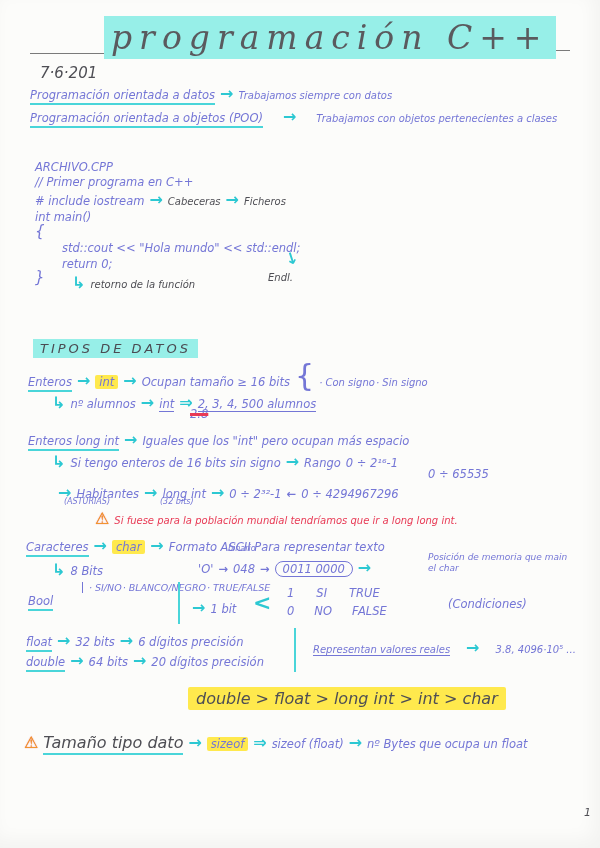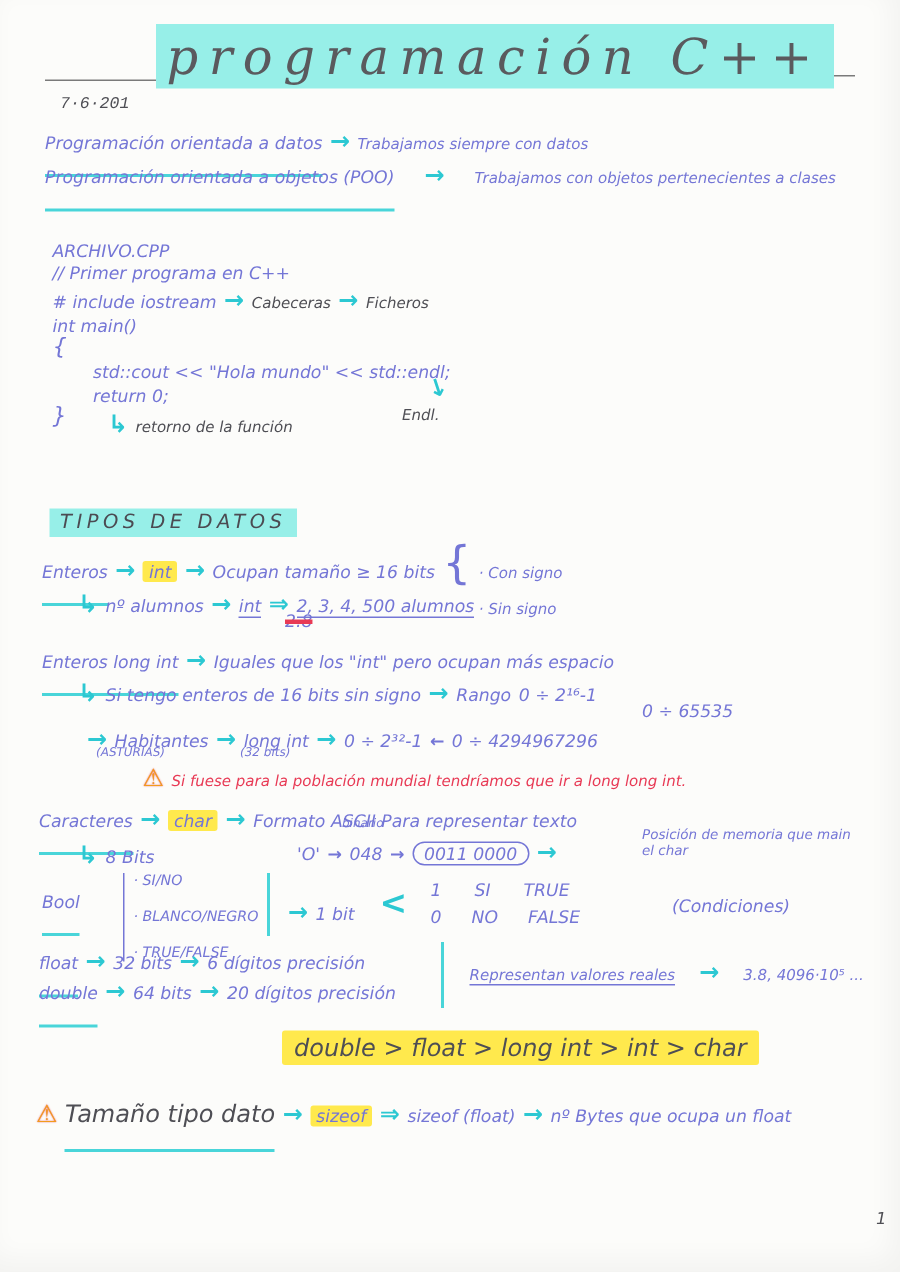--- a/index.html
+++ b/index.html
@@ -7,51 +7,51 @@
         font-family:"DejaVu Sans",sans-serif;overflow:hidden;
         box-shadow:inset -6px -8px 18px rgba(0,0,0,0.04);}
   .row{position:absolute;display:flex;align-items:baseline;gap:5px;white-space:nowrap;}
   .ink{color:#7476d6;font-style:italic;font-size:11.5px;}
   .dark{color:#4e4e54;font-style:italic;}
   .red{color:#e83a55;}
   .teal{color:#2cc8d2;font-style:normal;}
   .b{font-weight:bold;}
   .sm{font-size:10px;}
   .xs{font-size:8px;}
-  .ut{border-bottom:2px solid #49d5d9;padding-bottom:14px;}
+  .ut{border-bottom:2px solid #49d5d9;padding-bottom:1px;}
   .ub{border-bottom:1.5px solid #7476d6;}
   .hly{background:#ffe94d;padding:0 4px;border-radius:2px;}
   .hlt{background:#97efe8;padding:2px 7px;}
   .heading{font-size:13px;letter-spacing:3px;color:#4b4b52;font-style:italic;}
   .title{font-family:"DejaVu Serif",serif;font-style:italic;font-size:33px;
          letter-spacing:7px;color:#5a5a5e;}
   .rule{position:absolute;border-top:1.6px solid #7a7a7a;}
   .bbox{border:1.6px solid #7476d6;border-radius:9px;padding:0 7px;font-style:italic;}
   .strike{text-decoration:line-through;text-decoration-color:#e83a55;
           text-decoration-thickness:2.5px;}
   .brace{font-size:30px;color:#7476d6;font-style:normal;line-height:0.9;}
   .warnico{color:#f29c1c;text-shadow:0 0 1px #e03030;font-style:normal;}
-  .col{display:flex;flex-direction:column;gap:13px;}
+  .col{display:flex;flex-direction:row;gap:1px;}
   .wrap{white-space:normal;line-height:1.25;}
   .vline-teal{position:absolute;width:2px;background:#49d5d9;}
   .branch{font-size:22px;color:#2cc8d2;font-weight:bold;font-style:normal;line-height:1;}
   .tilt{display:inline-block;transform:rotate(-18deg);}
 </style>
 </head>
 <body>
 
 <div class="page">
 
   <div class="rule" style="left:30px;top:53px;width:82px;"></div>
   <div class="rule" style="left:464px;top:50px;width:106px;"></div>
   <div class="row" style="left:104px;top:16px;">
     <span class="title hlt">programación C++</span>
   </div>
   <div class="row" style="left:40px;top:64px;">
-    <span class="dark" style="font-size:11px;font-family:Liberation Mono, monospace;">7·6·201</span>
+    <span class="dark" style="font-size:15px;">7·6·201</span>
   </div>
 
   <div class="row" style="left:30px;top:84px;">
     <span class="ink ut">Programación orientada a datos</span>
     <span class="teal b">→</span>
     <span class="ink sm">Trabajamos siempre con datos</span>
   </div>
   <div class="row" style="left:30px;top:107px;gap:20px;">
     <span class="ink ut">Programación orientada a objetos (POO)</span>
     <span class="teal b">→</span>

